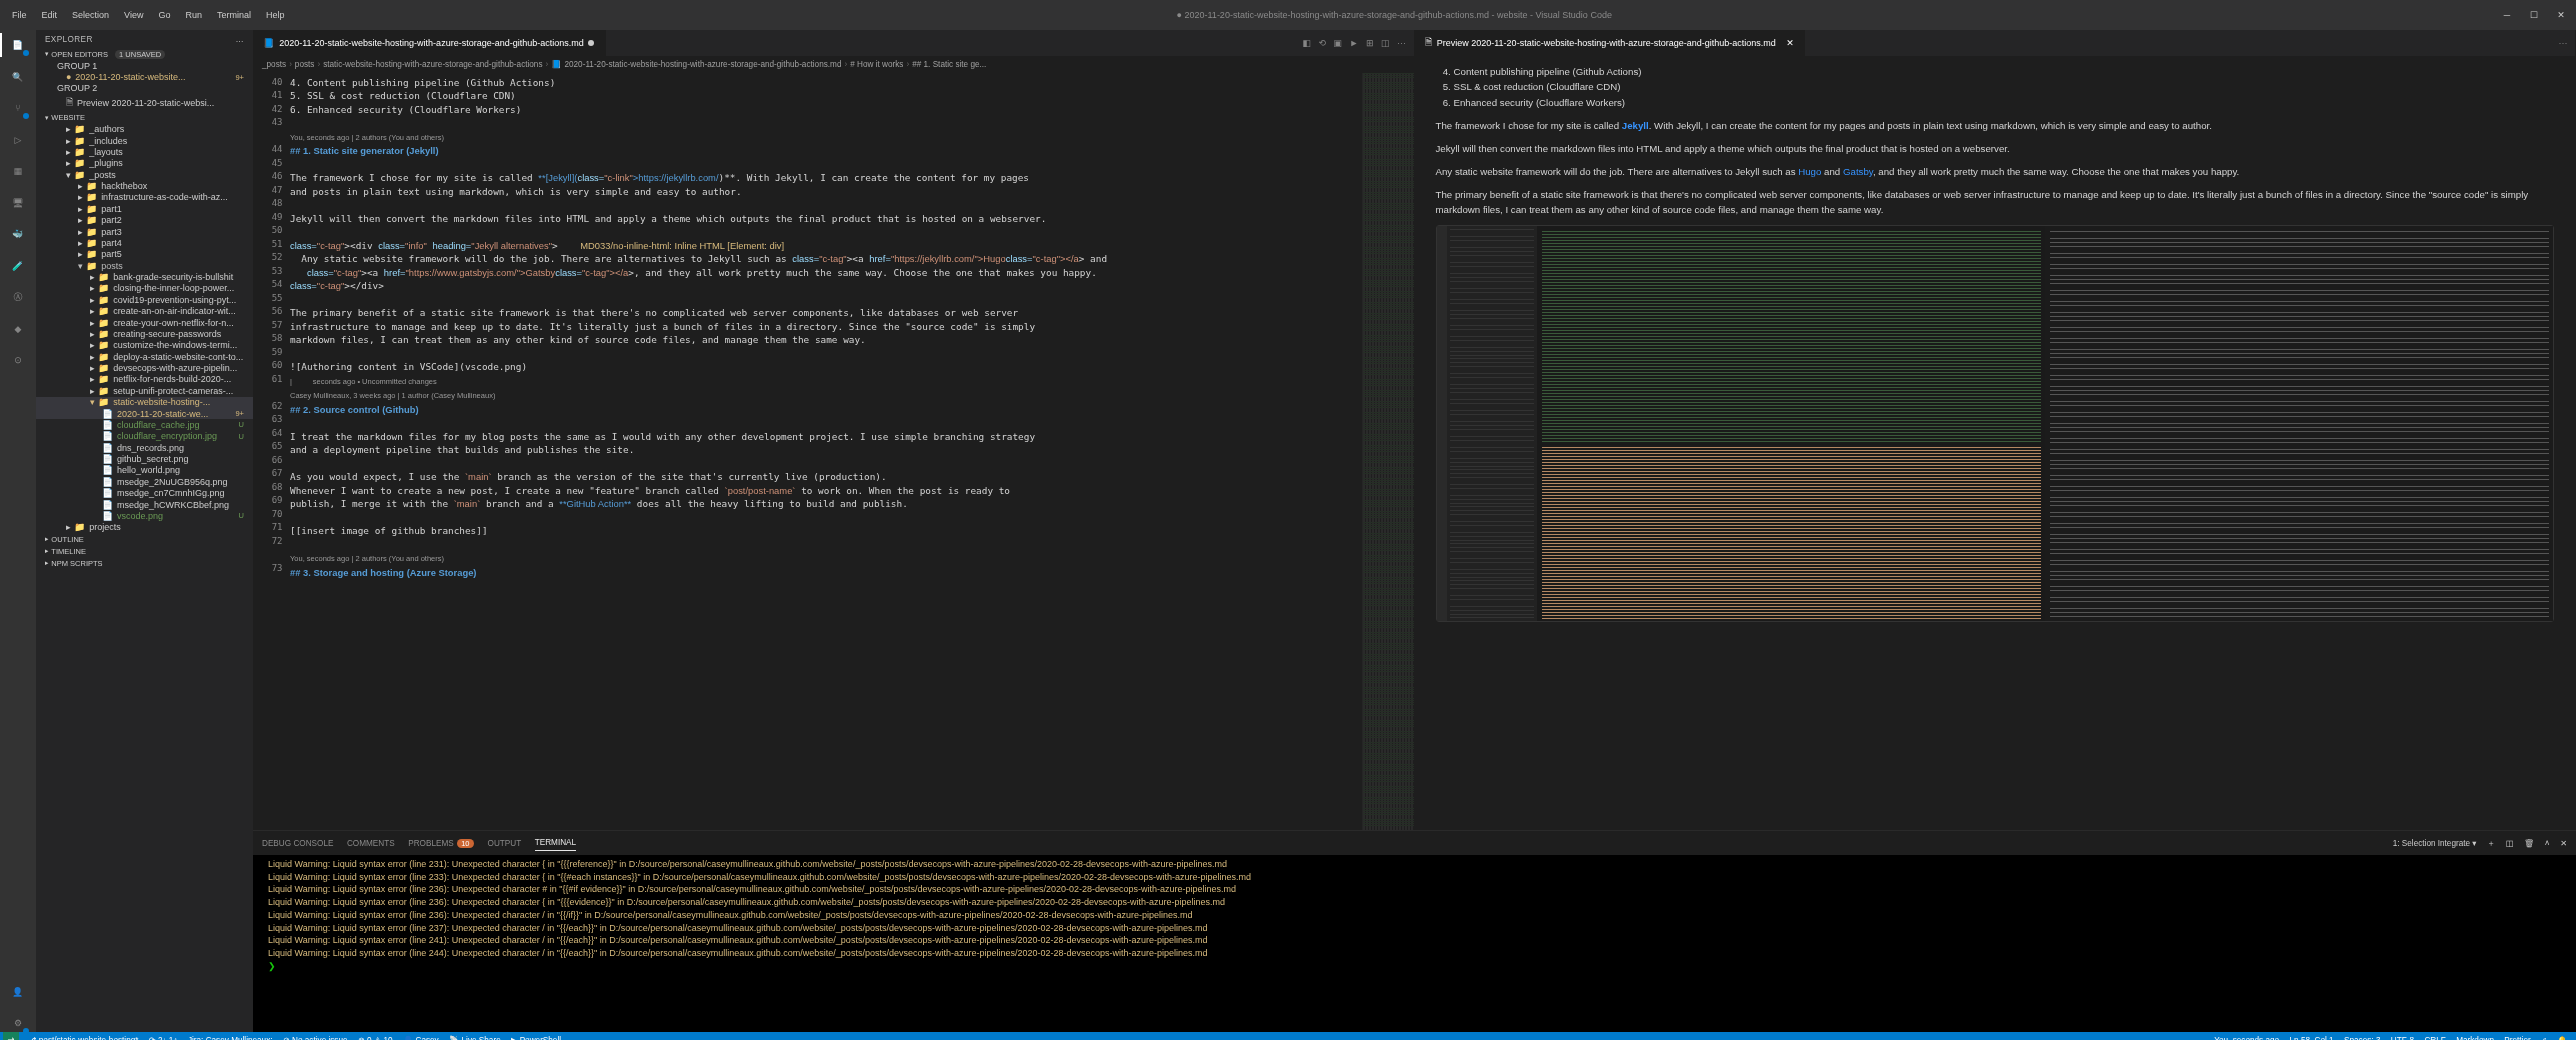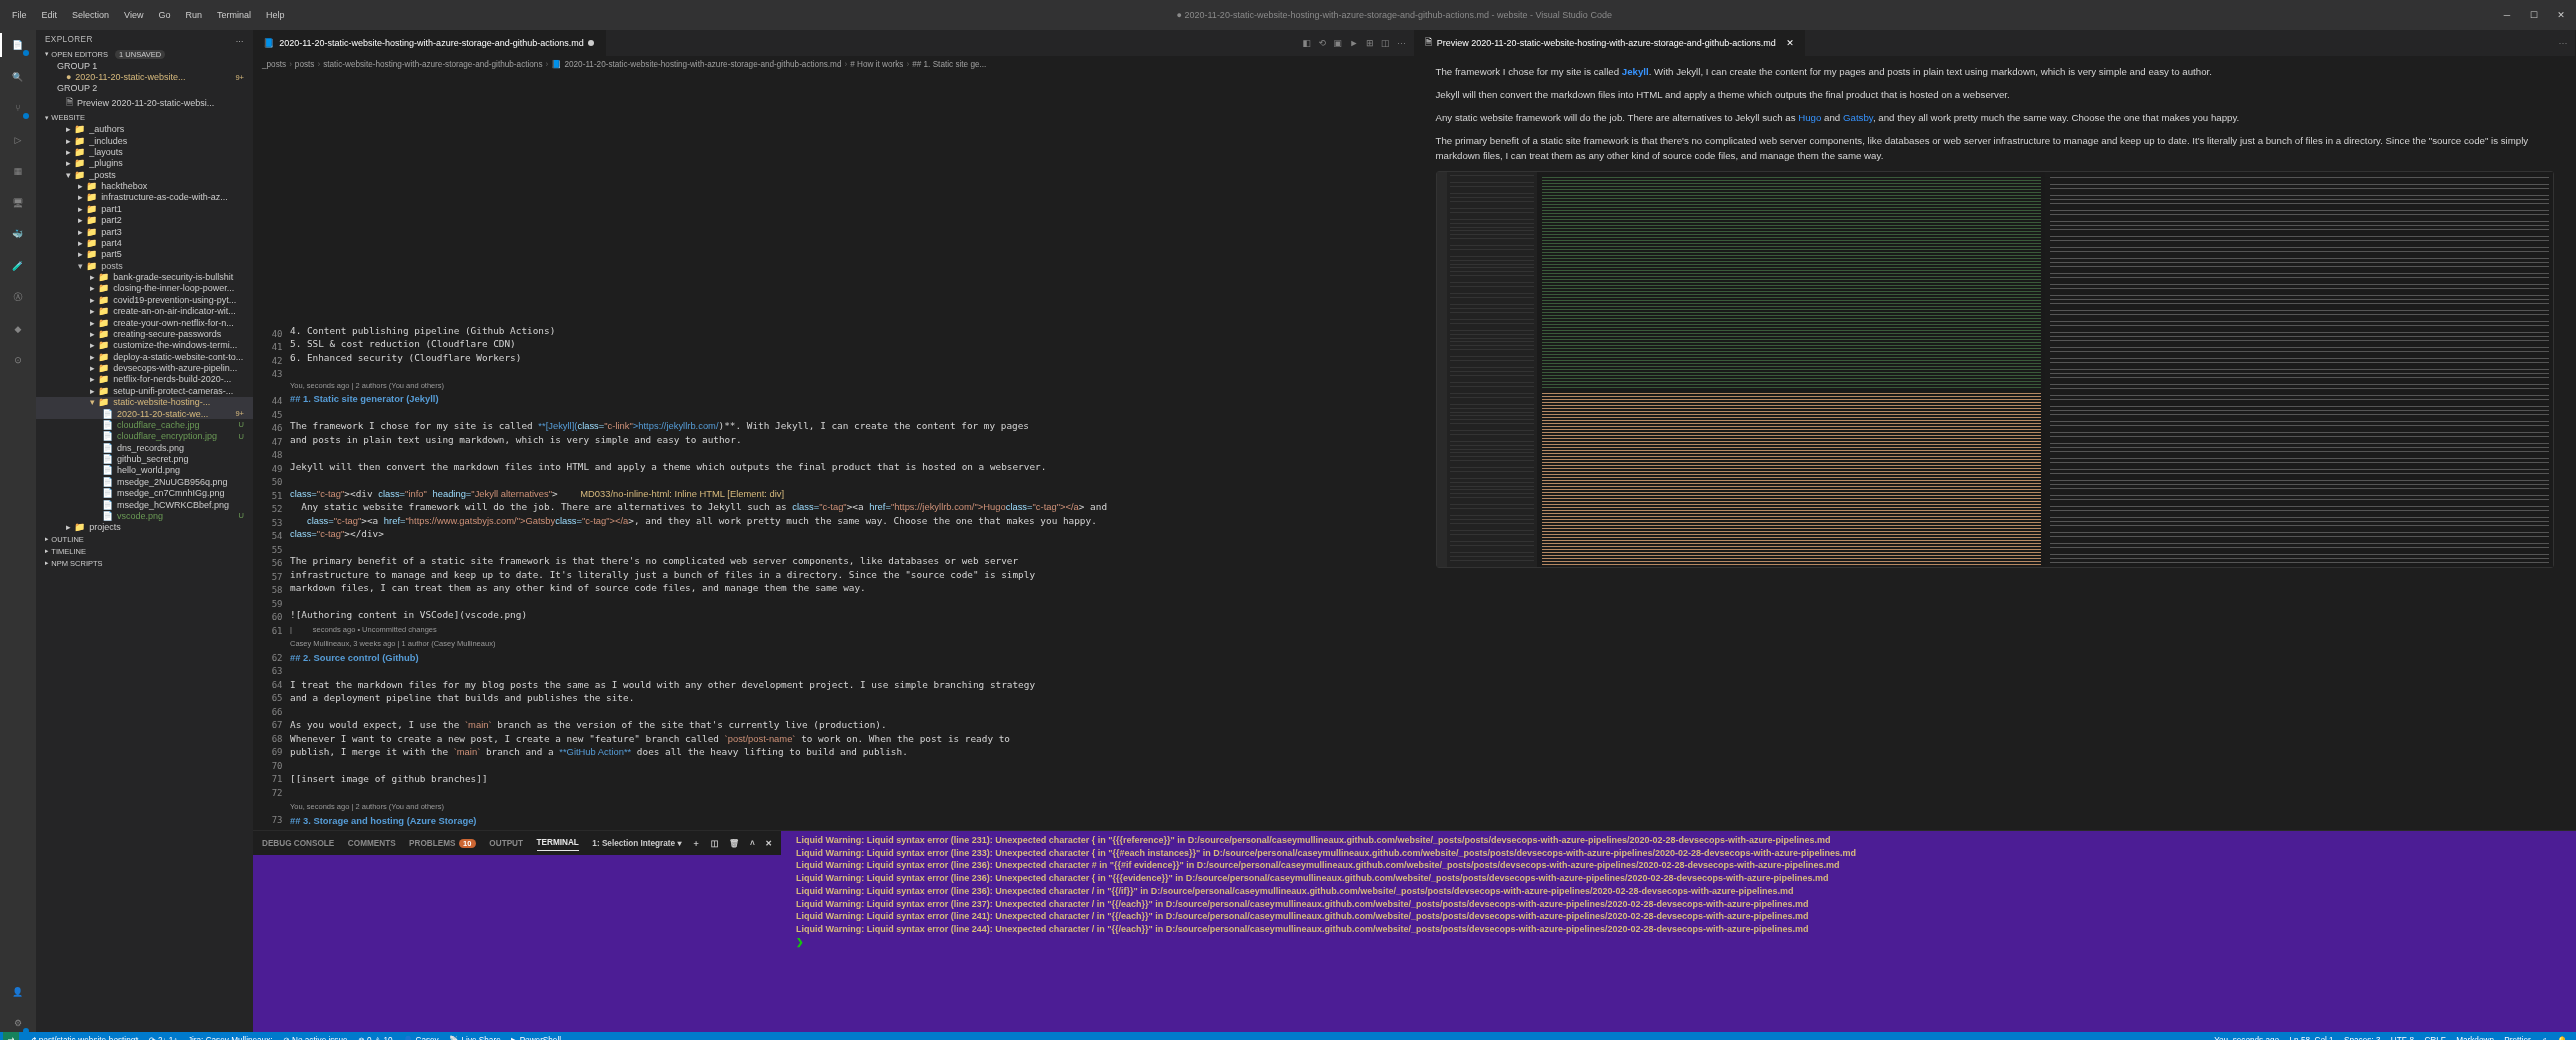--- a/index.html
+++ b/index.html
@@ -43,21 +43,21 @@
 .editor-split { flex:1; display:flex; min-height:0; }
 .editor-group { flex:1; display:flex; flex-direction:column; border-right:0.7px solid #1e1e1e; min-width:0;}
 .tabbar { height:26px; background:#252526; display:flex; align-items:stretch; }
 .tab { background:#2d2d2d; color:#969696; padding:6px 10.5px; display:flex; align-items:center; gap:4.5px; font-size:9px; border-right:0.7px solid #1e1e1e; cursor:pointer; }
 .tab.active { background:#1e1e1e; color:#ffffff; }
 .tab .dot { width:6px; height:6px; border-radius:50%; background:#ccc; }
 .tab-actions { margin-left:auto; display:flex; align-items:center; gap:7.5px; padding:0 7.5px; color:#858585; }
 .breadcrumb { height:16.5px; background:#1e1e1e; color:#a0a0a0; display:flex; align-items:center; padding:0 9px; font-size:8.2px; gap:3px; overflow:hidden; white-space:nowrap; }
 .breadcrumb .sep { color:#666; }
 
-.editor-body { flex:1; display:flex; position:relative; overflow:hidden; min-height:0;align-items:flex-end; }
+.editor-body { flex:1; display:flex; position:relative; overflow:hidden; min-height:0; }
 .gutter { width:37px; background:#1e1e1e; color:#858585; text-align:right; padding:3px 7.5px 3px 3px; font-size:9px; line-height:13.5px; font-family:'Consolas',monospace; }
 .code { flex:1; padding:3px 0; font-family:'Consolas',monospace; font-size:9.4px; line-height:13.5px; white-space:pre; color:#d4d4d4; overflow:hidden; }
 .code .c-string { color:#ce9178; }
 .code .c-attr { color:#9cdcfe; }
 .code .c-header { color:#569cd6; font-weight:bold; }
 .code .c-bold { color:#569cd6; }
 .code .c-codelens { color:#999999; font-size:7.5px; }
 .code .c-alt { color:#d7ba7d; }
 .minimap { width:52px; background:#1e1e1e; border-left:0.7px solid #2a2a2a; background-image: repeating-linear-gradient(#2a3a2a 0 0.7px, transparent 0.7px 2.2px), repeating-linear-gradient(90deg,#333 0 0.7px, transparent 0.7px 1.5px); opacity:0.6;}
 .preview { flex:1; background:#1e1e1e; padding:7.5px 21px; overflow:auto; color:#d4d4d4; font-size:9.7px; line-height:1.6; }
@@ -65,21 +65,21 @@
 .preview h2 { font-size:15px; margin:10.5px 0 7.5px; color:#e8e8e8; font-weight:400; }
 .preview p { margin-bottom:7.5px; }
 .preview a { color:#3794ff; }
 .preview b { color:#e8e8e8; }
 .preview-img { width:100%; height:397px; border:0.7px solid #333; margin-top:7.5px; background:#191919; border-radius:3px; display:flex; }
 .preview-img .pi-activity { width:10.5px; background:#2a2a2a; }
 .preview-img .pi-side { width:90px; background:#222; font-size:2.2px; color:#666; padding:3px; }
 .preview-img .pi-main { flex:1; background:#1a1a1a; font-size:2.2px; padding:4.5px; color:#777; }
 .preview-img .pi-prev { flex:1; background:#1b1b1b; font-size:2.2px; padding:4.5px; color:#888; }
 
-.panel { height:202px; background:#4c1d95; border-top:0.7px solid #2a2a2a; display:flex; flex-direction:row;font-weight:bold; }
+.panel { height:202px; background:#000000; border-top:0.7px solid #2a2a2a; display:flex; flex-direction:column; }
 .panel-tabs { height:24px; display:flex; align-items:center; padding:0 9px; gap:13.5px; font-size:8.2px; color:#8a8a8a; background:#1e1e1e; }
 .panel-tabs .ptab { cursor:pointer; padding:3px 0; }
 .panel-tabs .ptab.active { color:#e7e7e7; border-bottom:0.7px solid #e7e7e7; }
 .panel-tabs .pbadge { background:#cc6633; color:#fff; padding:0 4.5px; border-radius:6px; font-size:7.5px; margin-left:3px;}
 .panel-tabs .right { margin-left:auto; display:flex; gap:10.5px; align-items:center; color:#ccc; }
 .panel-body { flex:1; padding:3px 15px; font-family:'Consolas',monospace; font-size:9px; line-height:12.7px; overflow:hidden; }
 .panel-body .warn { color:#d7ba7d; }
 
 .statusbar { height:16.5px; background:#007acc; color:#fff; display:flex; align-items:center; font-size:8.2px; padding:0 3px; }
 .statusbar .sb-item { padding:0 5.2px; display:flex; align-items:center; gap:3px; cursor:pointer; }
@@ -268,20 +268,25 @@
           <div class="tab active">
               <span>🗎</span>
               <span>Preview 2020-11-20-static-website-hosting-with-azure-storage-and-github-actions.md</span> 
               <span style="margin-left:6px">✕</span>
             </div>
           <div class="tab-actions">
             <span>···</span>
           </div>
         </div>
         <div class="preview">
+          <ol start="4">
+            <li>Content publishing pipeline (Github Actions)</li>
+            <li>SSL &amp; cost reduction (Cloudflare CDN)</li>
+            <li>Enhanced security (Cloudflare Workers)</li>
+          </ol>
           <p><span>The framework I chose for my site is called </span><b><a>Jekyll</a></b><span>. With Jekyll, I can create the content for my pages and posts in plain text using markdown, which is very simple and easy to author.</span></p>
           <p>Jekyll will then convert the markdown files into HTML and apply a theme which outputs the final product that is hosted on a webserver.</p>
           <p><span>Any static website framework will do the job. There are alternatives to Jekyll such as </span><a>Hugo</a><span> and </span><a>Gatsby</a><span>, and they all work pretty much the same way. Choose the one that makes you happy.</span></p>
           <p>The primary benefit of a static site framework is that there's no complicated web server components, like databases or web server infrastructure to manage and keep up to date. It's literally just a bunch of files in a directory. Since the "source code" is simply markdown files, I can treat them as any other kind of source code files, and manage them the same way.</p>
           <div class="preview-img">
             <div class="pi-activity"></div>
             <div class="pi-side">
                 <div style="height:100%;background:repeating-linear-gradient(#333 0 0.7px,transparent 0.7px 3.7px)"></div>
               </div>
             <div class="pi-main">

